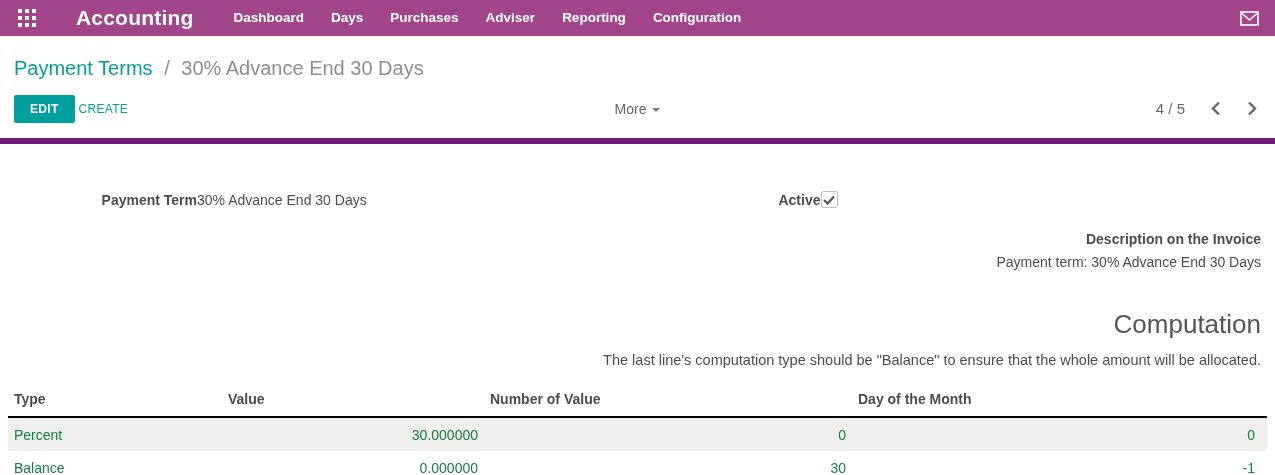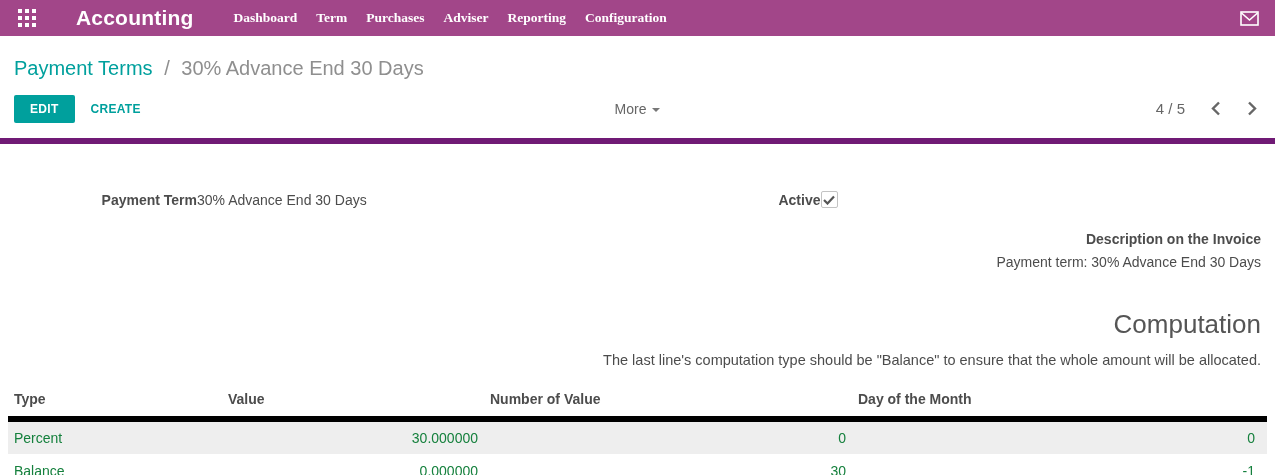--- a/index.html
+++ b/index.html
@@ -5,38 +5,38 @@
   * { margin: 0; padding: 0; box-sizing: border-box; }
   html, body { width: 1275px; height: 475px; overflow: hidden; background: #fff;
     font-family: "Liberation Sans", sans-serif; color: #4c4c4c; }
 
   
   .navbar { height: 36px; background: #a24689; display: flex; align-items: center;
     padding: 0 16px 0 14px; }
   .apps-btn { width: 26px; height: 26px; display: flex; align-items: center; justify-content: center;
     cursor: pointer; }
   .brand { color: #fff; font-size: 21px; font-weight: 700; margin-left: 36px; letter-spacing: .2px; }
-  .nav-menu { display: flex; align-items: center; margin-left: 40px; gap: 19px; font-family: Liberation Serif, serif; }
+  .nav-menu { display: flex; align-items: center; margin-left: 40px; gap: 27px; }
   .nav-item { color: #fff; font-size: 13.5px; font-weight: 700; cursor: pointer; line-height: 36px; }
   .nav-right { margin-left: auto; display: flex; align-items: center; }
   .env-btn { cursor: pointer; display: flex; align-items: center; }
 
   
   .control-panel { padding: 18px 14px 15px 14px; border-bottom: 6px solid #701a75; }
   .breadcrumb { font-size: 20px; line-height: 28px; }
   .breadcrumb .parent { color: #00a09d; cursor: pointer; }
   .breadcrumb .sep { color: #8f8f8f; padding: 0 6px; }
   .breadcrumb .current { color: #8f8f8f; }
   .cp-row { display: flex; align-items: center; margin-top: 12px; height: 29px; }
   .cp-left { flex: 1; display: flex; align-items: center; }
   .btn-edit { background: #00a09d; color: #fff; border: none; font-size: 12px; font-weight: 700;
     padding: 7px 16px; border-radius: 2px; cursor: pointer; letter-spacing: .3px;
     font-family: "Liberation Sans", sans-serif; }
-  .btn-create { background: transparent; color: #00a09d; border: none; font-size: 12px; font-weight: 700;
-    margin-left: 16px; cursor: pointer; letter-spacing: .3px; font-family: "Liberation Sans", sans-serif; }
+  .btn-create { background: transparent; color: #00a09d; border: none; font-size: 12px; font-weight: 400;
+    margin-left: 4px; cursor: pointer; letter-spacing: .3px; font-family: "Liberation Sans", sans-serif; }
   .cp-center { display: flex; align-items: center; }
   .more-btn { color: #666; font-size: 14px; cursor: pointer; display: flex; align-items: center; }
   .caret { width: 0; height: 0; border-left: 4px solid transparent; border-right: 4px solid transparent;
     border-top: 4px solid #777; margin-left: 6px; margin-top: 2px; }
   .cp-right { flex: 1; display: flex; align-items: center; justify-content: flex-end; }
   .pager-count { color: #666; font-size: 15px; margin-right: 22px; cursor: pointer; }
   .pager-arrow { cursor: pointer; display: flex; align-items: center; padding: 4px; }
   .pager-arrow + .pager-arrow { margin-left: 18px; }
 
   
@@ -49,21 +49,21 @@
     display: flex; align-items: center; justify-content: center; margin-top: -1px; cursor: pointer; }
   .desc-block { margin-top: 23px; }
   .desc-label { font-weight: 700; font-size: 14px; }
   .desc-value { font-size: 14px; margin-top: 7px; }
   .section-title { font-size: 26px; color: #555; font-weight: 400; margin-top: 39px; }
   .helper { font-size: 14.5px; margin-top: 12px; color: #4c4c4c; }
 
   
   .comp-table { width: 1259px; margin: 17px 8px 0 8px; border-collapse: collapse; font-size: 14px; }
   .comp-table th { text-align: left; font-weight: 700; color: #4c4c4c; padding: 6px 6px 9px 6px;
-    border-bottom: 6px solid #000000; }
+    border-bottom: 2px solid #000000; }
   .comp-table td { padding: 8px 6px; color: #15803d; }
   .comp-table tbody tr { height: 34px; cursor: pointer; }
   .comp-table tbody tr:nth-child(odd) { background: #eeeeee; }
   .col-type  { width: 214px; }
   .col-value { width: 262px; }
   .col-days  { width: 368px; }
   .num { text-align: right; }
   .comp-table td.last { padding-right: 12px; }
 </style>
 </head>
@@ -81,21 +81,21 @@
           <rect x="15" y="8" width="4" height="4"></rect>
         <rect x="1" y="15" width="4" height="4"></rect>
           <rect x="8" y="15" width="4" height="4"></rect>
           <rect x="15" y="15" width="4" height="4"></rect>
       </g>
     </svg>
   </div>
   <div class="brand">Accounting</div>
   <div class="nav-menu">
     <div class="nav-item">Dashboard</div>
-    <div class="nav-item">Term</div>
+    <div class="nav-item">Days</div>
     <div class="nav-item">Purchases</div>
     <div class="nav-item">Adviser</div>
     <div class="nav-item">Reporting</div>
     <div class="nav-item">Configuration</div>
   </div>
   <div class="nav-right">
     <div class="env-btn">
       <svg width="19" height="15" viewBox="0 0 19 15">
         <rect x="1" y="1" width="17" height="13" fill="none" stroke="#ffffff" stroke-width="1.6"></rect>
         <polyline points="1.5,2 9.5,9 17.5,2" fill="none" stroke="#ffffff" stroke-width="1.6"></polyline>

